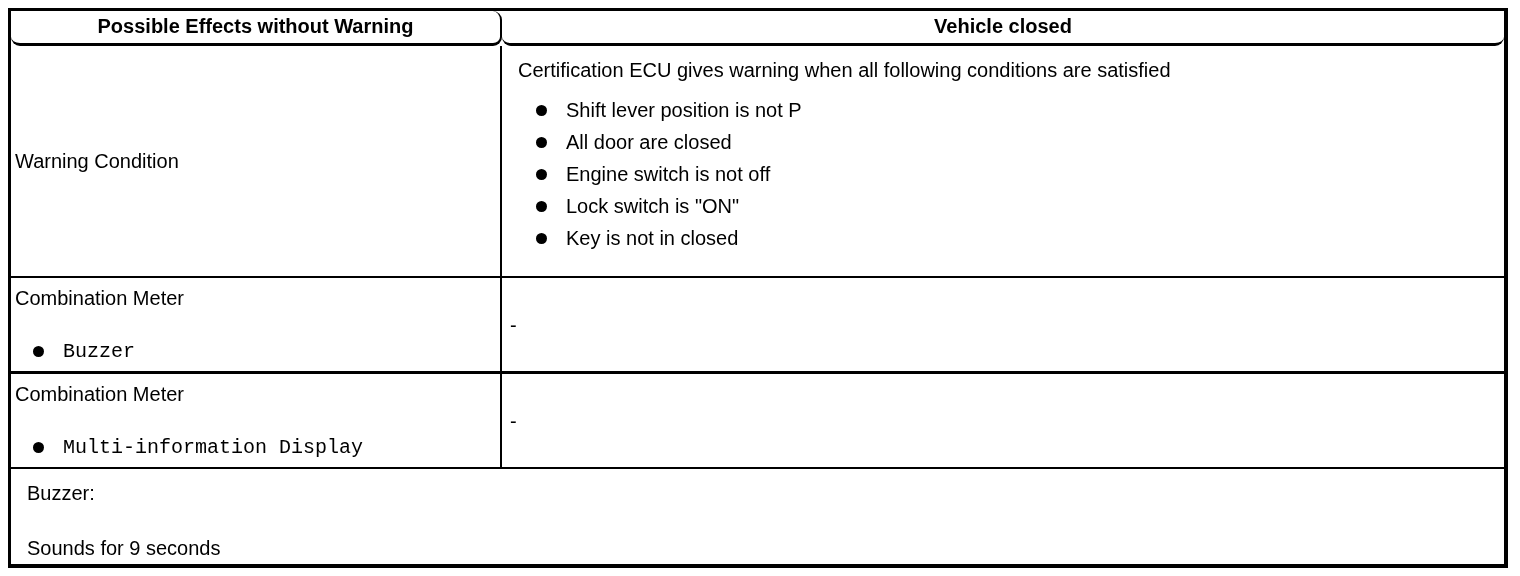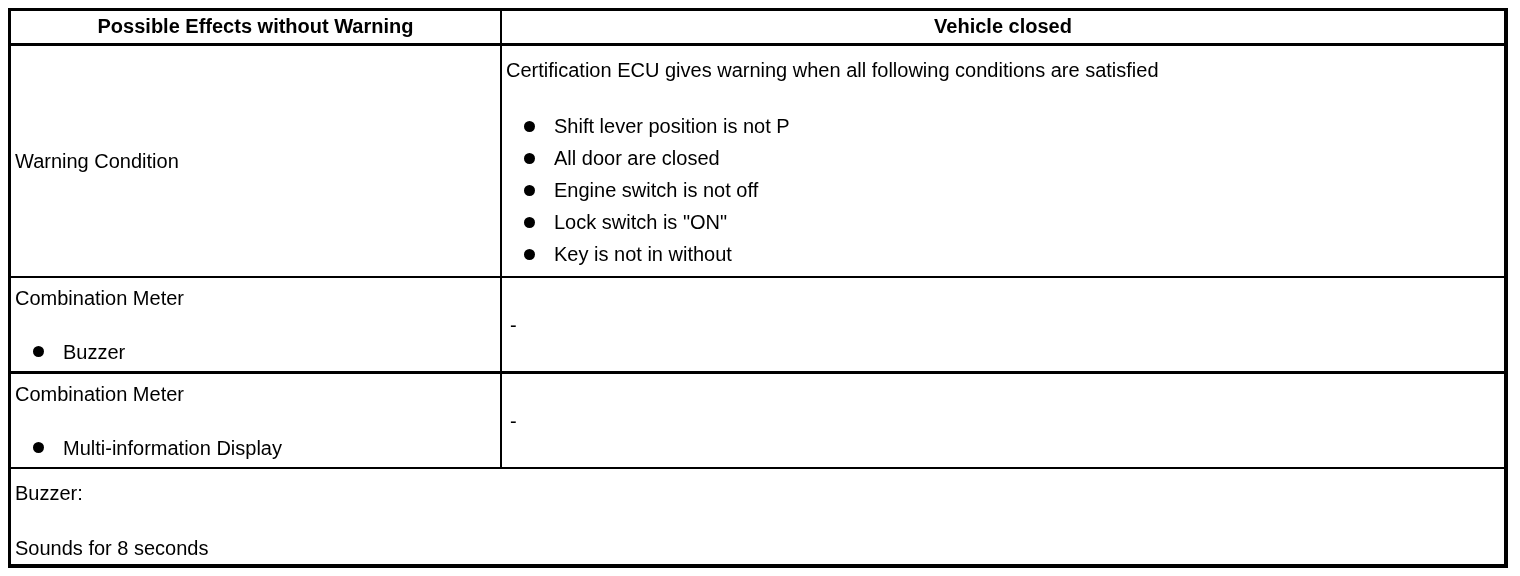--- a/index.html
+++ b/index.html
@@ -31,39 +31,40 @@
   .col-left  { border-right: 2px solid #000; }
   .sep       { border-bottom: 2px solid #000; }
   .sep-head  { border-bottom: 3px solid #000; }
   .sep-thick { border-bottom: 3px solid #000; }
   .head {
     font-weight: bold;
     display: flex;
     align-items: center;
     justify-content: center;
     padding-bottom: 2px;
+    border-radius: 9px;
   }
   .label-cell {
     display: flex;
     flex-direction: column;
     justify-content: center;
     padding: 0 2px 0 4px;
   }
   .value-cell {
     display: flex;
     flex-direction: column;
     justify-content: center;
     padding: 0 10px 0 8px;
   }
   .top-cell {
     display: block;
-    padding: 8px 10px 0 4px;
+    padding: 8px 10px 0 16px;
   }
-  .bullet-list { margin-top: 24px; list-style: none; }
-  .label-cell .bullet-row { margin-top: 22px; }
+  .bullet-list { margin-top: 8px; list-style: none; }
+  .label-cell .bullet-row { margin-top: 22px; font-family: Liberation Mono, monospace; }
   .bullet-row {
     display: flex;
     align-items: center;
     height: 32px;
   }
   .dot {
     flex: none;
     width: 11px; height: 11px;
     border-radius: 50%;
     background: #000;
@@ -96,21 +97,21 @@
       <li class="bullet-row">
         <span class="dot"></span>
         <span>Engine switch is not off</span>
       </li>
       <li class="bullet-row">
         <span class="dot"></span>
         <span>Lock switch is "ON"</span>
       </li>
       <li class="bullet-row">
         <span class="dot"></span>
-        <span>Key is not in without</span>
+        <span>Key is not in closed</span>
       </li>
     </ul>
   </div>
 
   <div class="cell col-left sep-thick label-cell">
     <span>Combination Meter</span>
     <span class="bullet-row">
       <span class="dot"></span>
       <span>Buzzer</span>
     </span>
@@ -125,16 +126,16 @@
       <span class="dot"></span>
       <span>Multi-information Display</span>
     </span>
   </div>
   <div class="cell sep value-cell">
     <span>-</span>
   </div>
 
   <div class="cell top-cell">
     <div>Buzzer:</div>
-    <div class="line2">Sounds for 8 seconds</div>
+    <div class="line2">Sounds for 9 seconds</div>
   </div>
 
 </div>
 
 </body></html>

